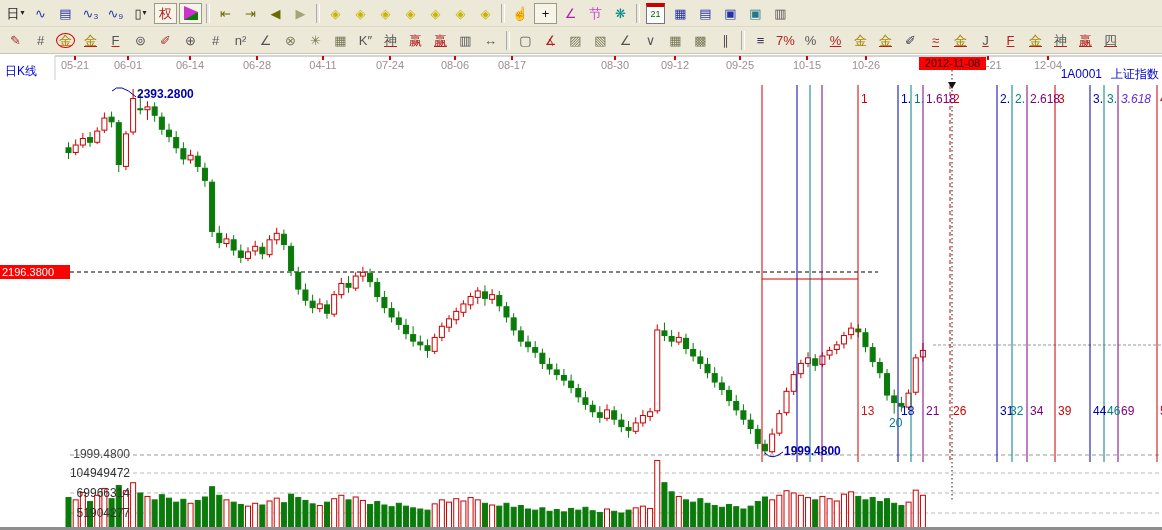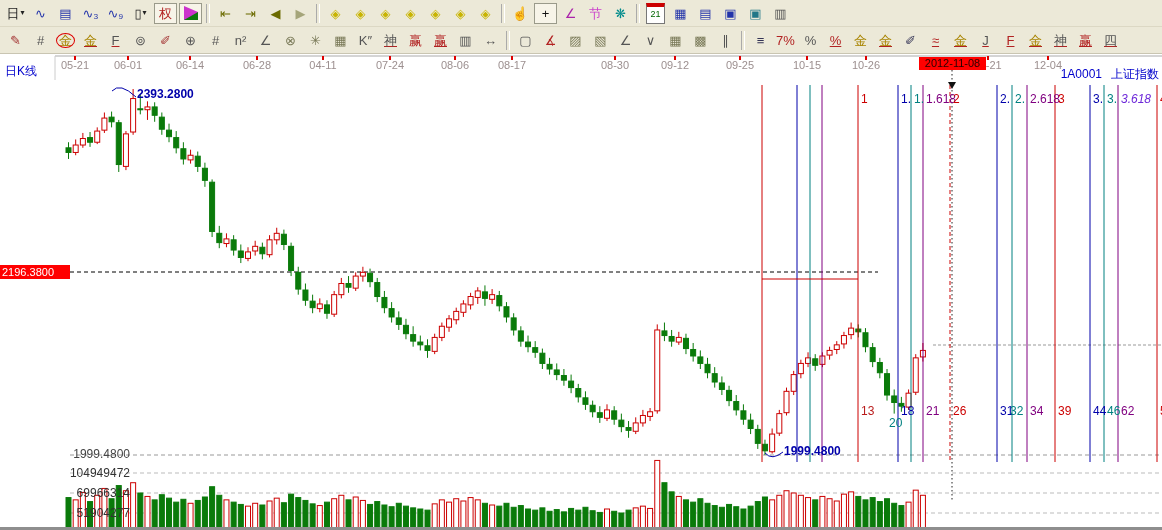--- a/index.html
+++ b/index.html
@@ -593,16 +593,16 @@
     <span class="cyc-count" style="left: 1010px; color: rgb(0, 128, 128);">32</span>
     <span class="cyc-ratio" style="left: 1030px; color: rgb(128, 0, 128);">2.618</span>
     <span class="cyc-count" style="left: 1030px; color: rgb(128, 0, 128);">34</span>
     <span class="cyc-ratio" style="left: 1058px; color: rgb(204, 0, 0);">3</span>
     <span class="cyc-count" style="left: 1058px; color: rgb(204, 0, 0);">39</span>
     <span class="cyc-ratio" style="left: 1093px; color: rgb(0, 0, 170);">3.</span>
     <span class="cyc-count" style="left: 1093px; color: rgb(0, 0, 170);">44</span>
     <span class="cyc-ratio" style="left: 1107px; color: rgb(0, 128, 128);">3.</span>
     <span class="cyc-count" style="left: 1107px; color: rgb(0, 128, 128);">46</span>
     <span class="cyc-ratio" style="left: 1121px; color: #6d28d9; font-style: italic;">3.618</span>
-    <span class="cyc-count" style="left: 1121px; color: rgb(128, 0, 128);">62</span>
+    <span class="cyc-count" style="left: 1121px; color: rgb(128, 0, 128);">69</span>
     <span class="cyc-ratio" style="left: 1160px; color: rgb(204, 0, 0);">4</span>
     <span class="cyc-count" style="left: 1160px; color: rgb(204, 0, 0);">5</span>
   </div>
 
 </body></html>

